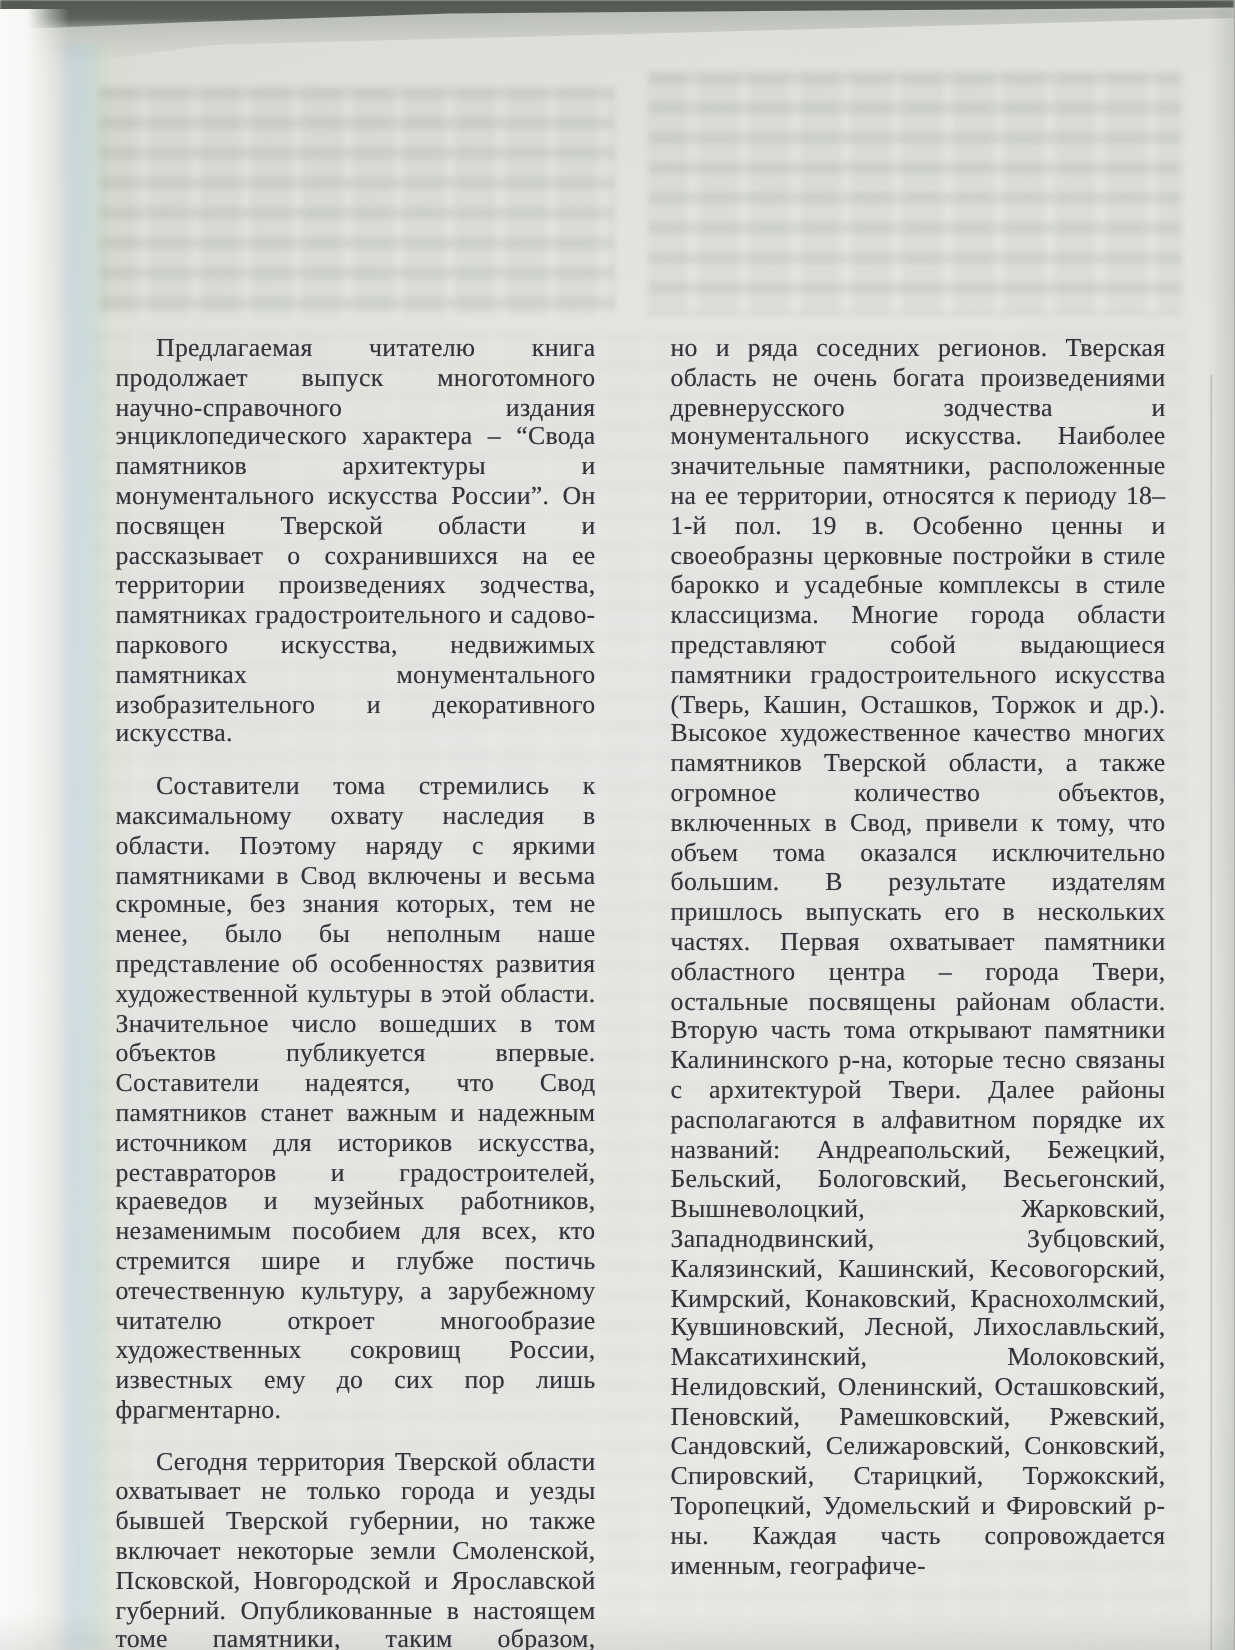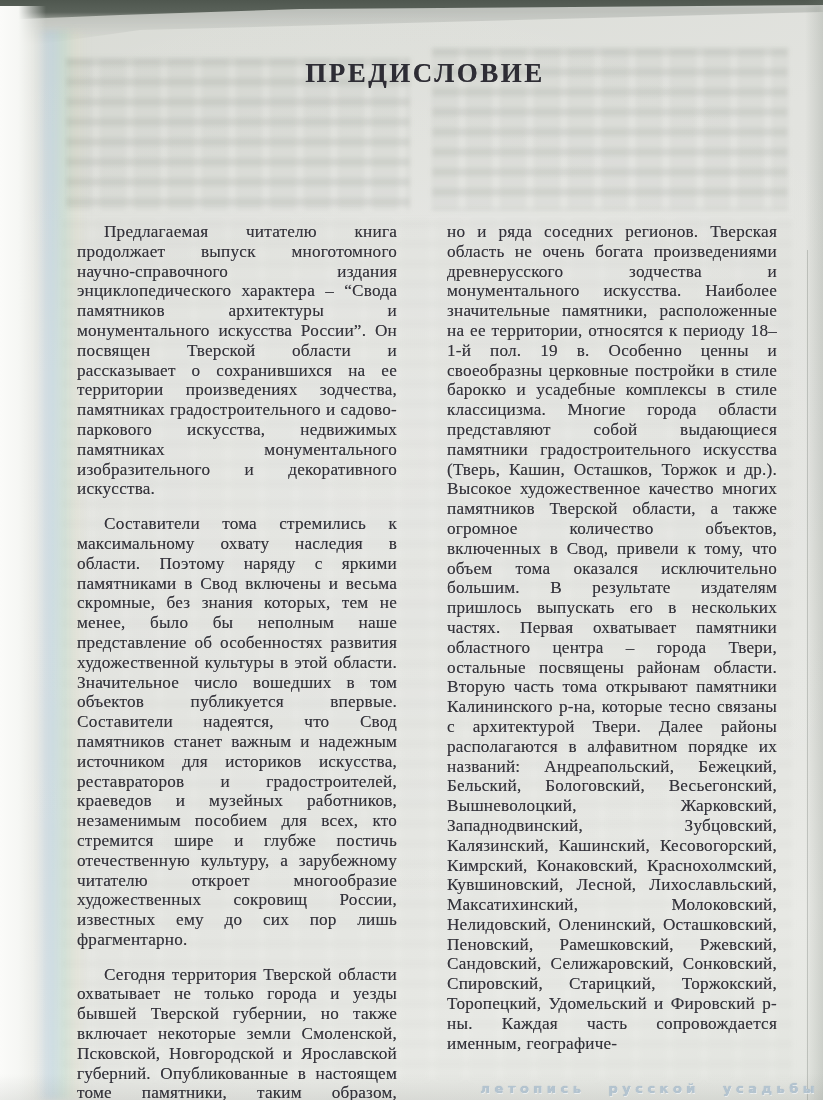--- a/index.html
+++ b/index.html
@@ -122,28 +122,26 @@
   <div class="edge-left-white"></div>
   <div class="gutter-rainbow"></div>
   <div class="edge-right-shade"></div>
   <div class="edge-right-line"></div>
   <div class="shade-bottom"></div>
 
   <div class="ghost ghost-left-top"></div>
   <div class="ghost ghost-right-top"></div>
   <div class="ghost ghost-faint-all"></div>
 
-  <h1 class="title">ПРЕДИСЛОВИЕ</h1>
 
   <div class="columns">
     <div class="col col-left">
       <p>Предлагаемая читателю книга продолжает выпуск многотомного научно-справочного издания энциклопедического характера – “Свода памятников архитектуры и монументального искусства России”. Он посвящен Тверской области и рассказывает о сохранившихся на ее территории произведениях зодчества, памятниках градостроительного и садово-паркового искусства, недвижимых памятниках монументального изобразительного и декоративного искусства.</p>
       <p>Составители тома стремились к максимальному охвату наследия в области. Поэтому наряду с яркими памятниками в Свод включены и весьма скромные, без знания которых, тем не менее, было бы неполным наше представление об особенностях развития художественной культуры в этой области. Значительное число вошедших в том объектов публикуется впервые. Составители надеятся, что Свод памятников станет важным и надежным источником для историков искусства, реставраторов и градостроителей, краеведов и музейных работников, незаменимым пособием для всех, кто стремится шире и глубже постичь отечественную культуру, а зарубежному читателю откроет многообразие художественных сокровищ России, известных ему до сих пор лишь фрагментарно.</p>
       <p>Сегодня территория Тверской области охватывает не только города и уезды бывшей Тверской губернии, но также включает некоторые земли Смоленской, Псковской, Новгородской и Ярославской губерний. Опубликованные в настоящем томе памятники, таким образом, отражают особенности не только тверской художественной культуры,</p>
     </div>
     <div class="col col-right">
       <p>но и ряда соседних регионов. Тверская область не очень богата произведениями древнерусского зодчества и монументального искусства. Наиболее значительные памятники, расположенные на ее территории, относятся к периоду 18–1-й пол. 19 в. Особенно ценны и своеобразны церковные постройки в стиле барокко и усадебные комплексы в стиле классицизма. Многие города области представляют собой выдающиеся памятники градостроительного искусства (Тверь, Кашин, Осташков, Торжок и др.). Высокое художественное качество многих памятников Тверской области, а также огромное количество объектов, включенных в Свод, привели к тому, что объем тома оказался исключительно большим. В результате издателям пришлось выпускать его в нескольких частях. Первая охватывает памятники областного центра – города Твери, остальные посвящены районам области. Вторую часть тома открывают памятники Калининского р-на, которые тесно связаны с архитектурой Твери. Далее районы располагаются в алфавитном порядке их названий: Андреапольский, Бежецкий, Бельский, Бологовский, Весьегонский, Вышневолоцкий, Жарковский, Западнодвинский, Зубцовский, Калязинский, Кашинский, Кесовогорский, Кимрский, Конаковский, Краснохолмский, Кувшиновский, Лесной, Лихославльский, Максатихинский, Молоковский, Нелидовский, Оленинский, Осташковский, Пеновский, Рамешковский, Ржевский, Сандовский, Селижаровский, Сонковский, Спировский, Старицкий, Торжокский, Торопецкий, Удомельский и Фировский р-ны. Каждая часть сопровождается именным, географиче-</p>
     </div>
   </div>
 
-  <div class="watermark">летопись русской усадьбы</div>
 
 </div>
 
 </body></html>

